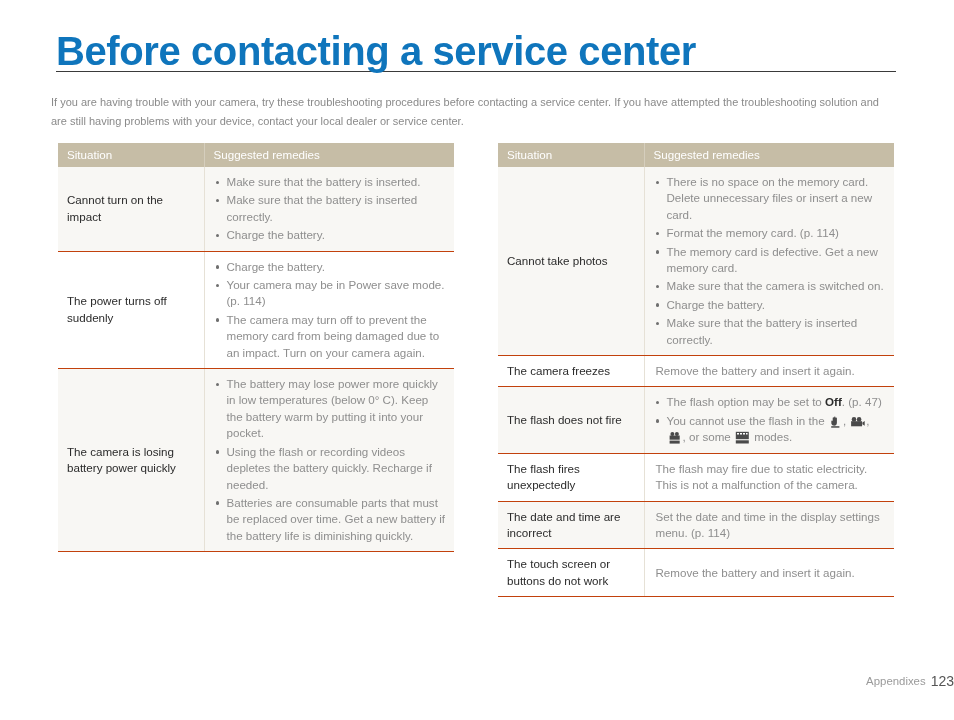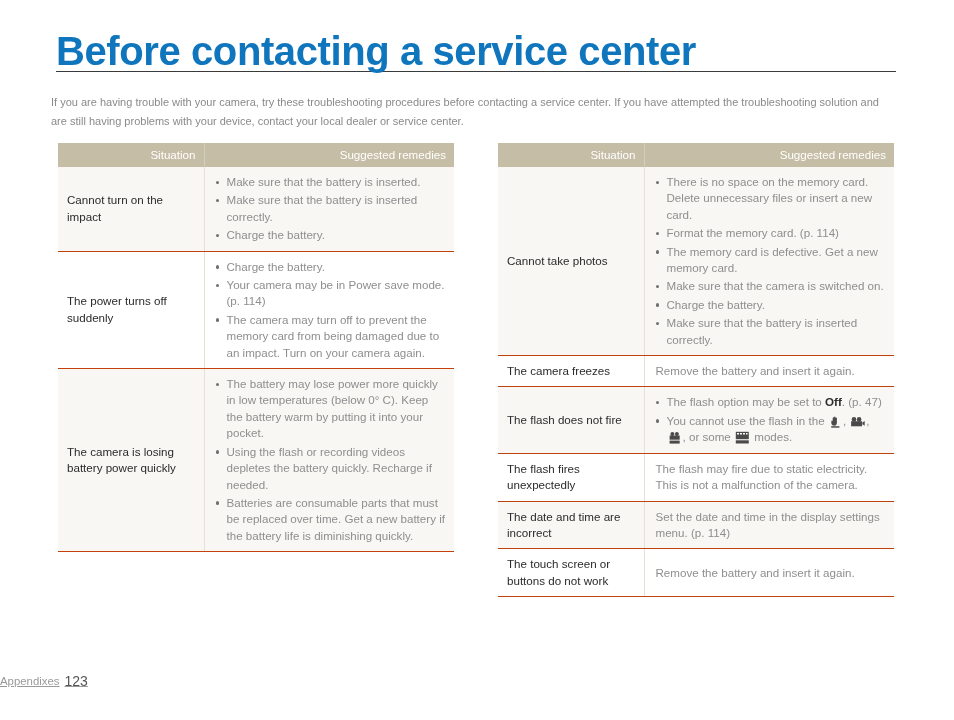--- a/index.html
+++ b/index.html
@@ -77,21 +77,21 @@
     table-layout: fixed;
   }
   table.t col.c-sit { width: 146px; }
   table.t col.c-rem { width: 250px; }
 
   table.t thead th {
     background: #c6bda6;
     color: #ffffff;
     font-size: 11.6px;
     font-weight: normal;
-    text-align: right;
+    text-align: left;
     padding: 5px 8px 5px 9px;
     border: none;
     line-height: 14px;
   }
   table.t thead th.h-rem {
     border-left: 1px solid #d5cebd;
   }
 
   table.t tbody td {
     font-size: 11.6px;
@@ -143,24 +143,23 @@
     margin: 0 1px;
   }
   .mi svg { display: block; }
 
   
   .footer {
     position: absolute;
     left: 0;
     top: 673px;
     width: 954px;
-    text-align: left;
+    text-align: right;
     font-size: 11.4px;
     color: #9a9a9a;
-    text-decoration: underline;
   }
   .footer .pg {
     font-size: 14px;
     color: #555555;
     margin-left: 5px;
     vertical-align: -1px;
   }
 </style>
 </head>
 <body>

